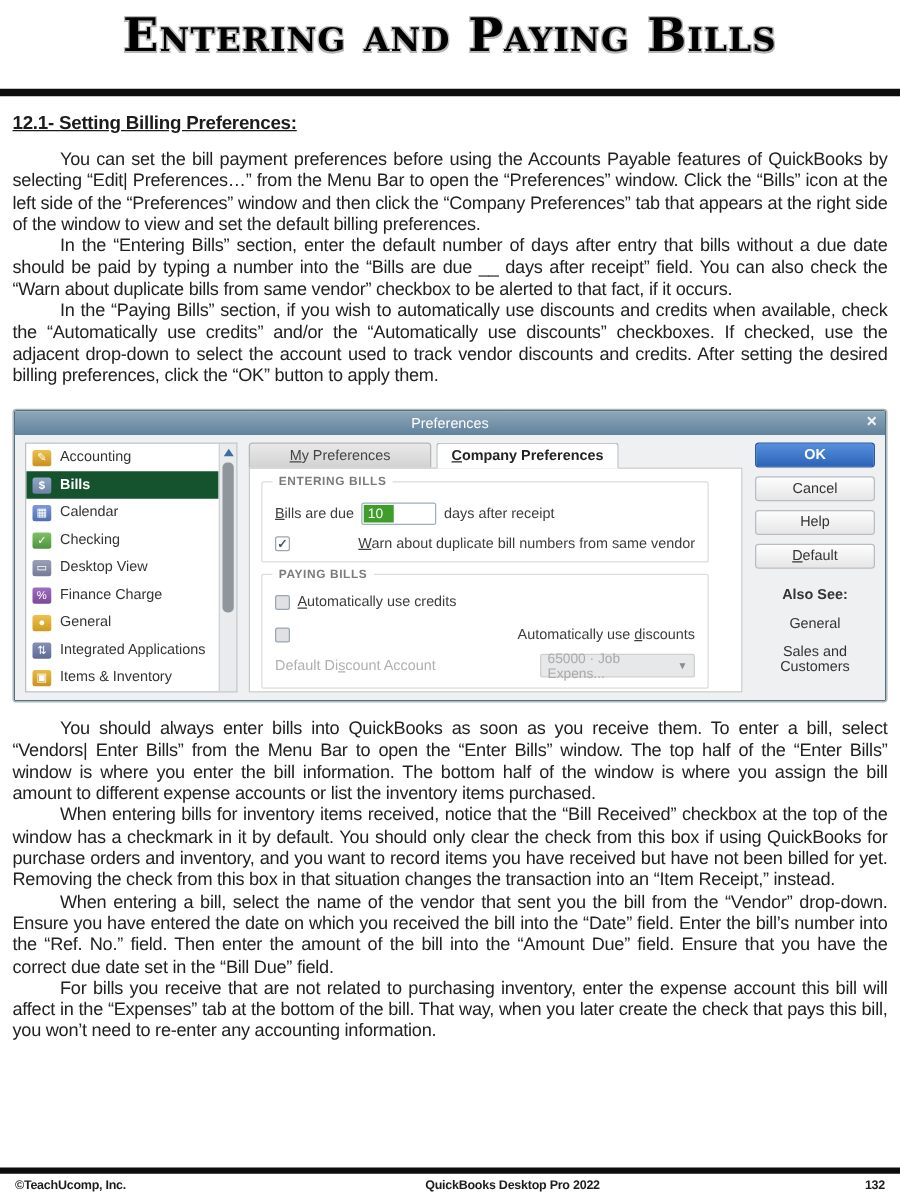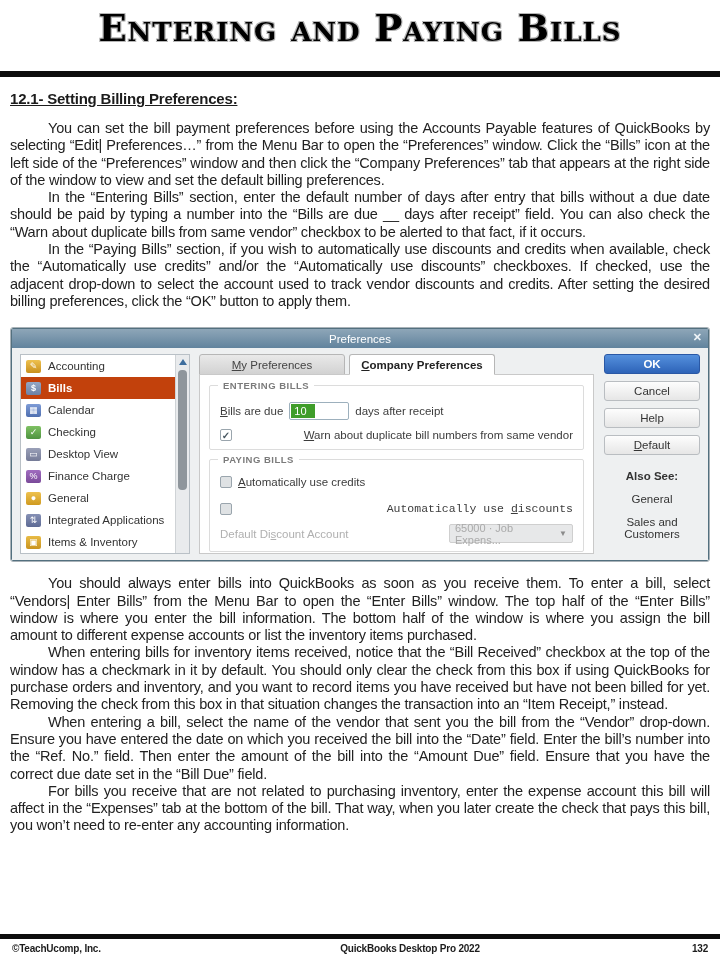--- a/index.html
+++ b/index.html
@@ -83,21 +83,21 @@
   
   .qb-sidebar {
     flex:0 0 170px;
     background:#fff;
     border:1px solid #b9c0c6;
     display:flex;
     overflow:hidden;
   }
   .sb-list { flex:1; overflow:hidden; }
   .sb-item { height:22px; display:flex; align-items:center; padding-left:5px; font-size:11.5px; color:#333; }
-  .sb-item.selected { background:#c2410c; color:#fff; font-weight:bold; }
+  .sb-item.selected { background:#14532d; color:#fff; font-weight:bold; }
   .sb-label { margin-left:7px; white-space:nowrap; }
   .qbi {
     width:15px; height:13px; border-radius:2px;
     display:inline-flex; align-items:center; justify-content:center;
     font-size:9px; color:#fff; flex:0 0 15px;
   }
   .qbi::after { line-height:1; }
   .i-accounting { background:linear-gradient(#eec14f,#c9901e); } .i-accounting::after{content:"✎";}
   .i-bills      { background:linear-gradient(#93a7c5,#6c82a6); } .i-bills::after{content:"$";}
   .i-calendar   { background:linear-gradient(#7d9bd6,#4f6fb0); } .i-calendar::after{content:"▦";}
@@ -130,21 +130,21 @@
   .qb-tab.active {
     background:#fff; font-weight:bold; color:#222;
     border-bottom:1px solid #fff;
     position:relative; z-index:2;
   }
   .qb-panel {
     flex:1;
     background:#fff;
     border:1px solid #c9c9c9;
     margin-top:-1px;
-    padding:10px 9px 6px 9px;
+    padding:10px 26px 6px 9px;
     overflow:hidden;
   }
   .group { border:1px solid #dcdcdc; border-radius:2px; position:relative; padding:16px 10px 8px 10px; }
   .group + .group { margin-top:9px; }
   .group-label {
     position:absolute; top:-6px; left:8px;
     background:#fff; padding:0 5px;
     font-size:9.5px; font-weight:bold; color:#7b7b7b; letter-spacing:0.5px;
   }
   .row { display:flex; align-items:center; font-size:11.5px; color:#3c3c3c; }
@@ -289,21 +289,21 @@
                   <span><u>W</u>arn about duplicate bill numbers from same vendor</span>
                 </div>
               </div>
 
               <div class="group">
                 <span class="group-label">PAYING BILLS</span>
                 <div class="row">
                   <span class="cbx"></span>
                   <span><u>A</u>utomatically use credits</span>
                 </div>
-                <div class="row" style="margin-top:14px;font-family:Liberation Mono, monospace;">
+                <div class="row" style="margin-top:14px;">
                   <span class="cbx"></span>
                   <span>Automatically use <u>d</u>iscounts</span>
                 </div>
                 <div class="row">
                   <span class="disabled-label">Default Di<u>s</u>count Account</span>
                   <span class="combo">
                     <span>65000 · Job Expens...</span>
                     <span class="combo-arrow">▼</span>
                   </span>
                 </div>

